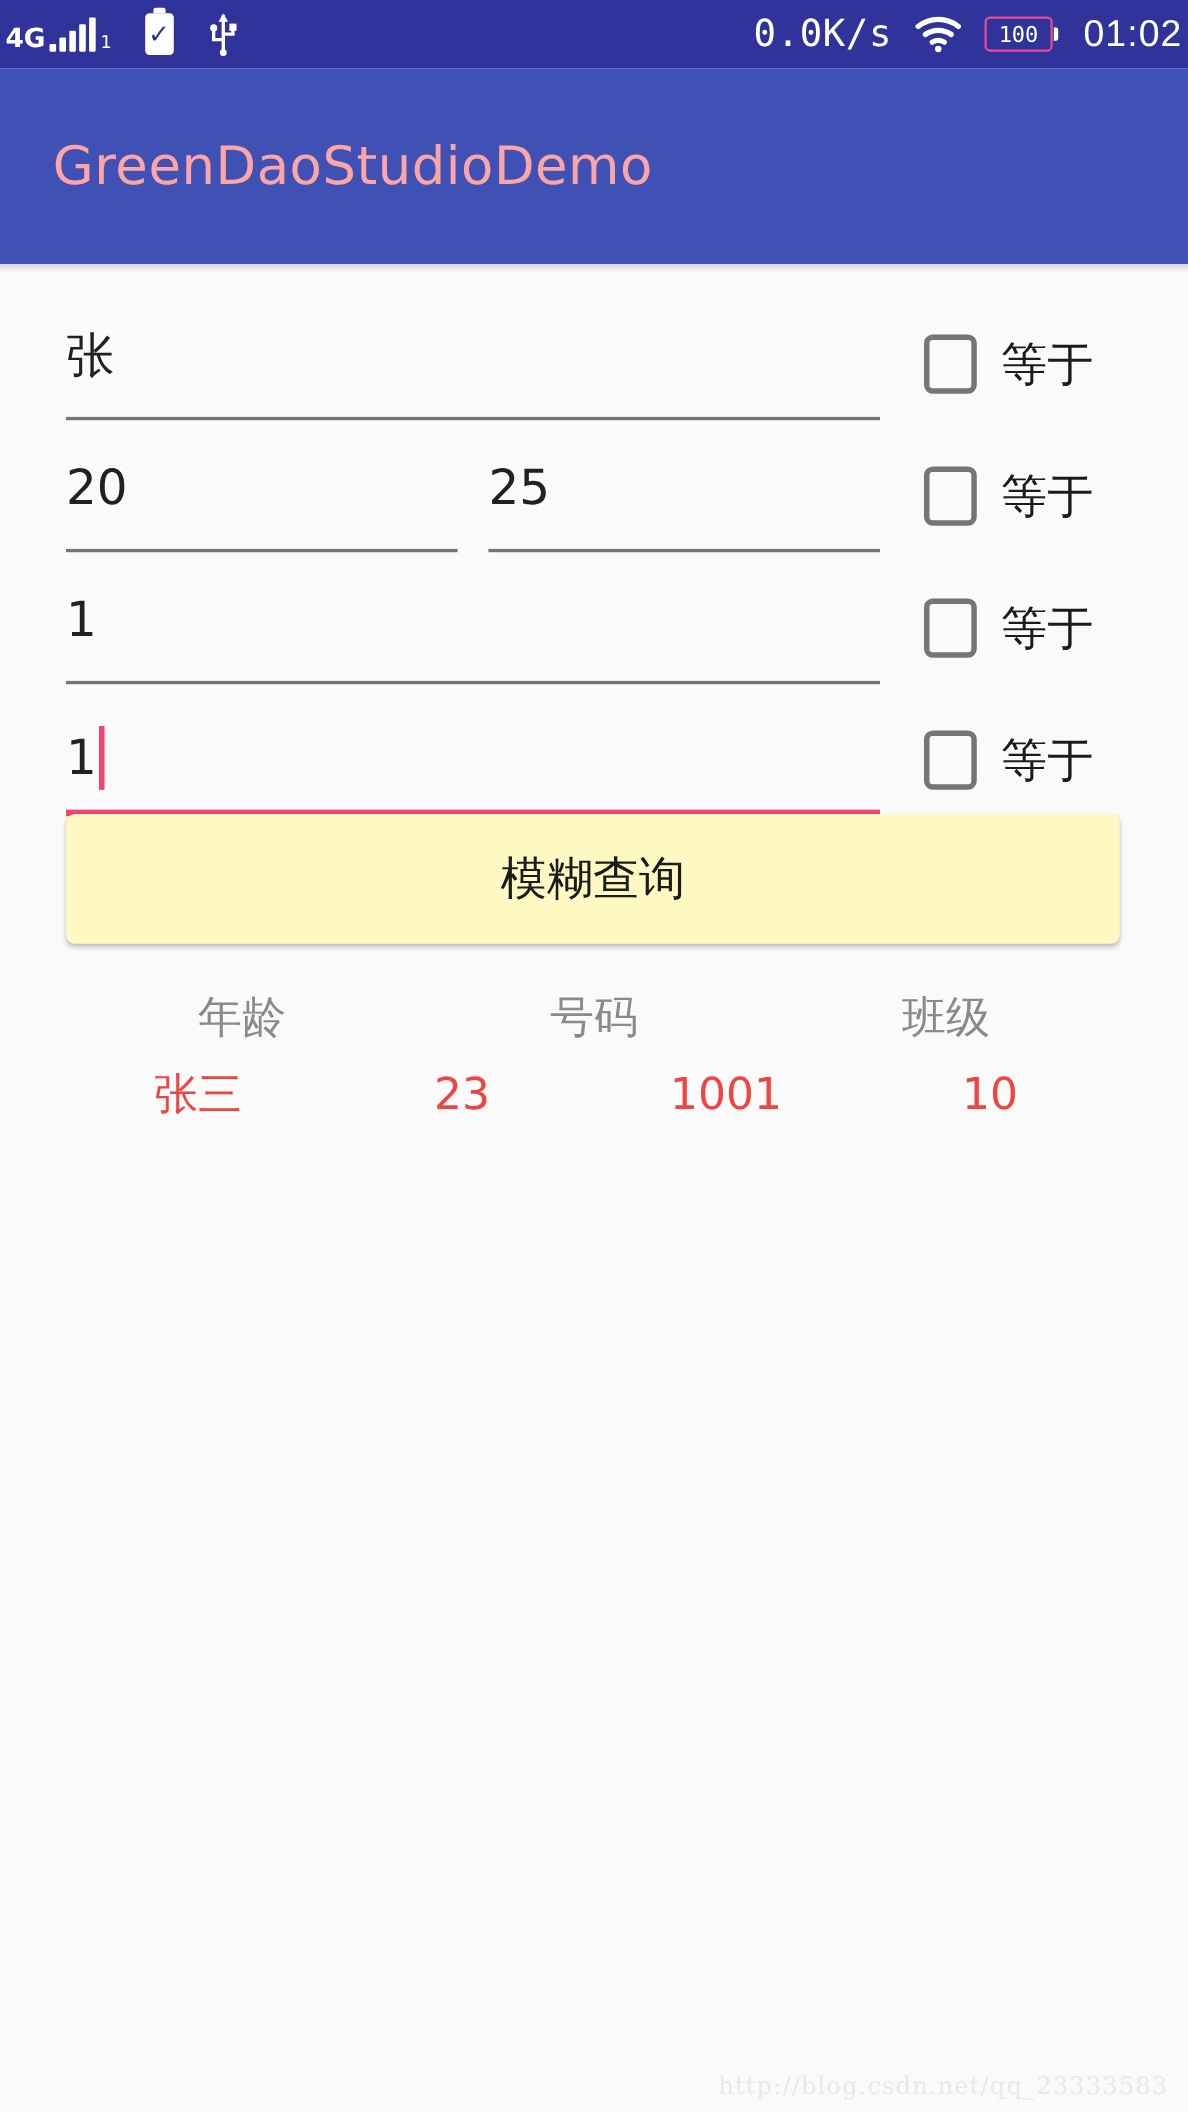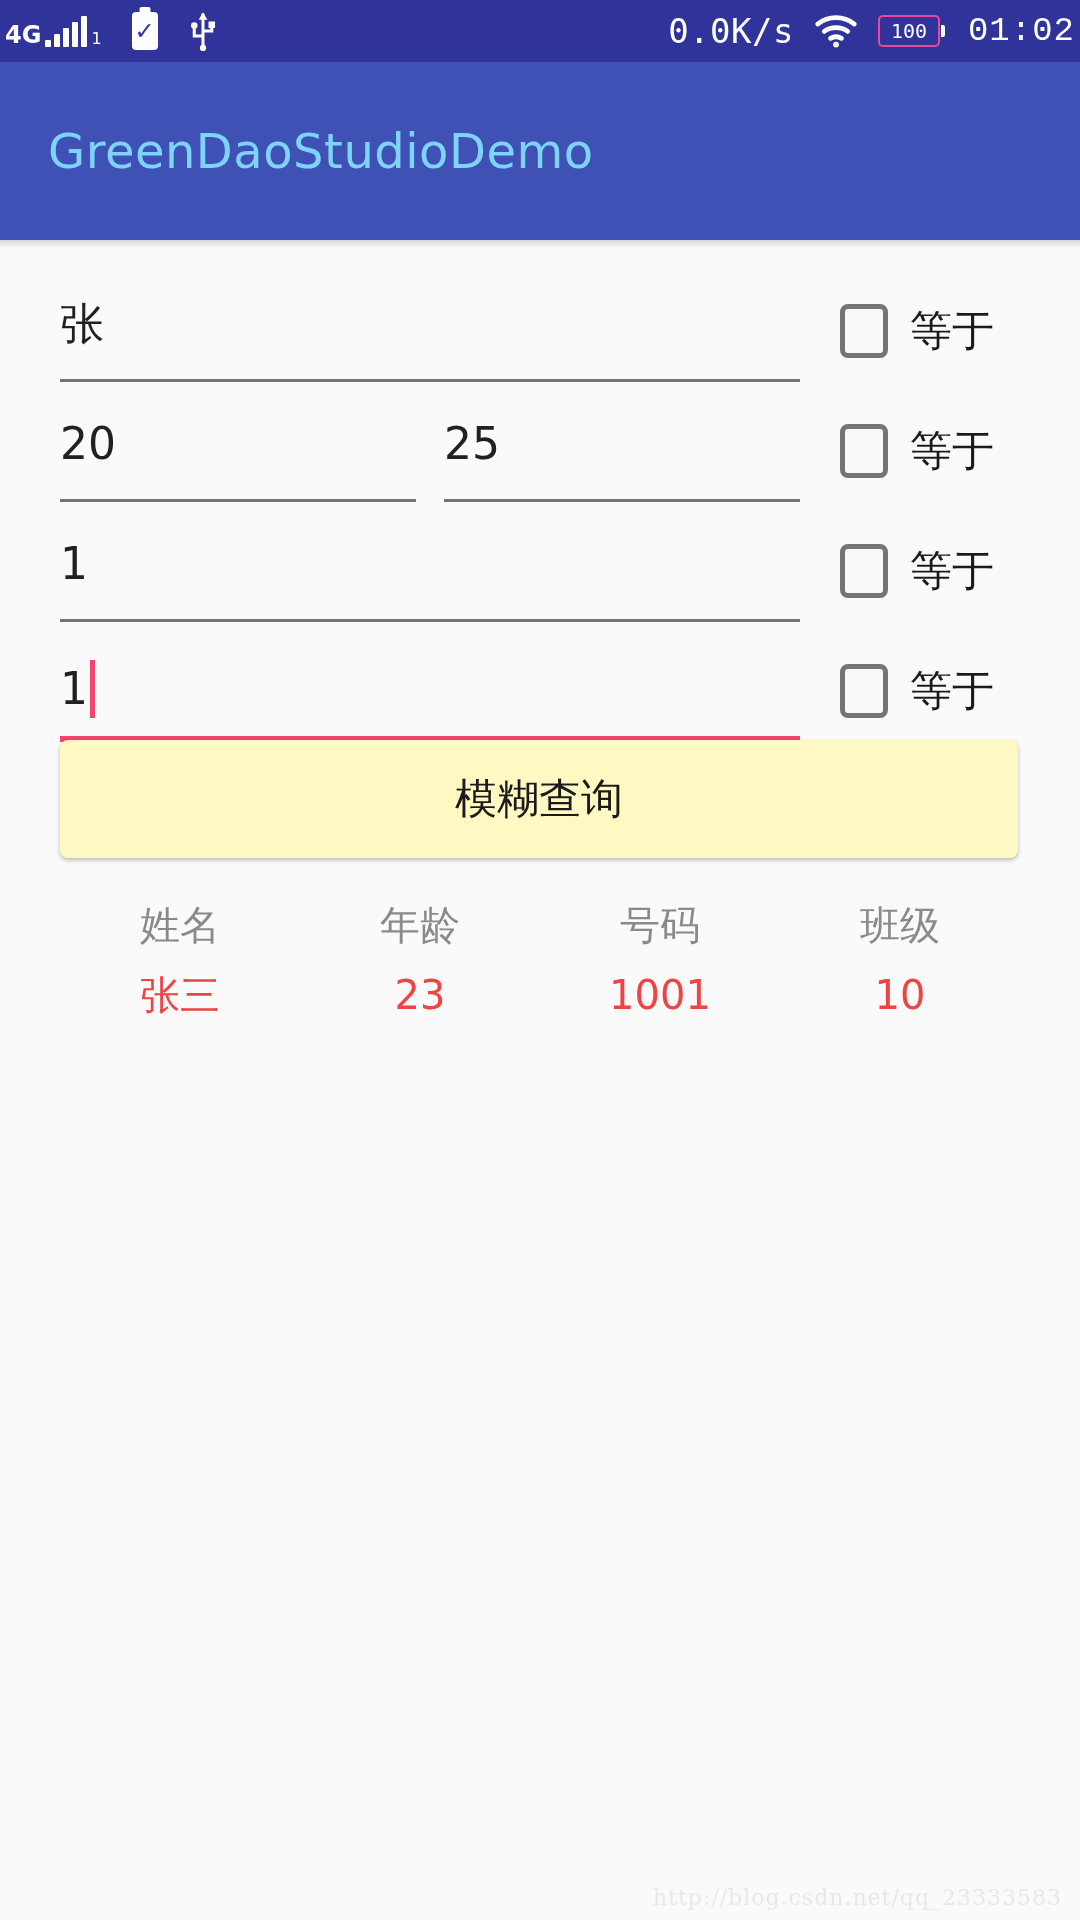--- a/index.html
+++ b/index.html
@@ -40,21 +40,21 @@
     gap: 20px;
   }
   .net-speed {
     font-size: 34px;
     letter-spacing: 0.5px;
     font-family: "DejaVu Sans Mono", "Liberation Mono", monospace;
     font-weight: 300;
   }
   .clock {
     font-size: 34px;
-    font-family: Liberation Mono, monospace;
+    font-family: Liberation Sans, sans-serif;
     font-weight: 400;
     letter-spacing: 1px;
     margin-left: 8px;
   }
   .signal-group { display: flex; align-items: flex-end; gap: 3px; }
   .signal-label {
     font-size: 24px;
     font-weight: 600;
     line-height: 1;
     margin-right: 1px;
@@ -122,21 +122,21 @@
     position: absolute;
     top: 62px; left: 0;
     width: 1080px;
     height: 178px;
     background: #3f51b5;
     display: flex;
     align-items: center;
     padding-left: 48px;
   }
   .app-title {
-    color: #7dd3fc;
+    color: #fca5a5;
     font-size: 48px;
     font-weight: 400;
     letter-spacing: 0.5px;
   }
 
   
   .content {
     position: absolute;
     top: 240px; left: 0;
     width: 1080px;
@@ -392,21 +392,20 @@
       <span class="check-label">等于</span>
     </div>
   </div>
 
   <button class="query-button">
     <span>模糊查询</span>
   </button>
 
   <div class="result-table">
     <div class="tbl-row tbl-head">
-      <span class="tbl-cell">姓名</span>
       <span class="tbl-cell">年龄</span>
       <span class="tbl-cell">号码</span>
       <span class="tbl-cell">班级</span>
     </div>
     <div class="tbl-row tbl-body">
       <span class="tbl-cell">张三</span>
       <span class="tbl-cell">23</span>
       <span class="tbl-cell">1001</span>
       <span class="tbl-cell">10</span>
     </div>

